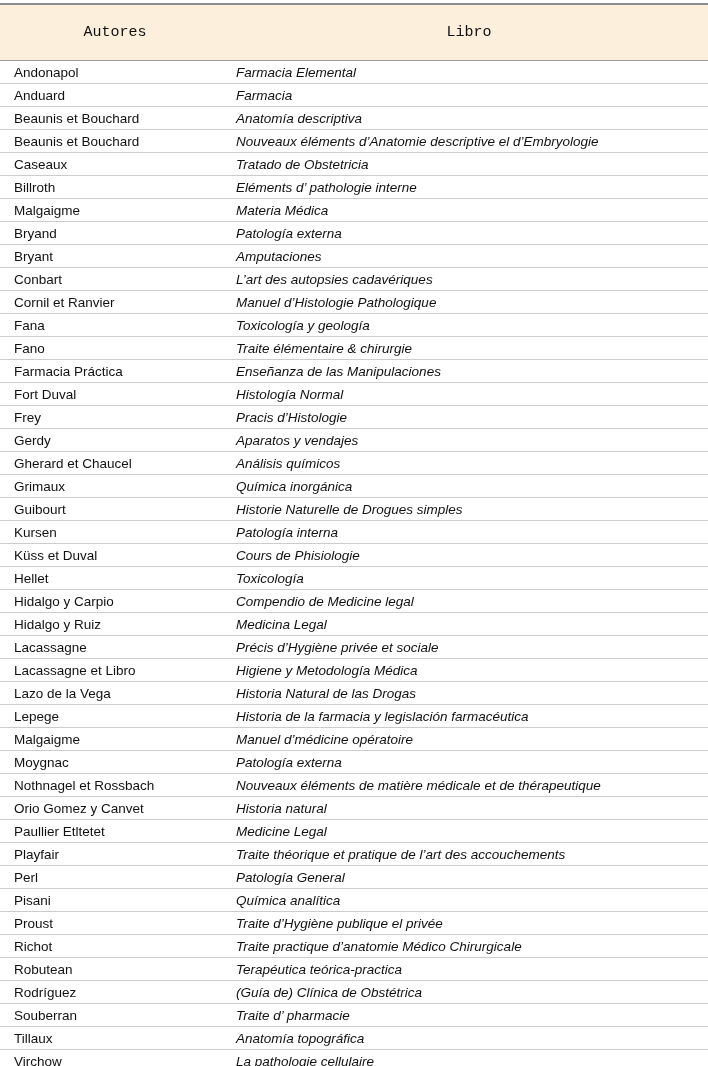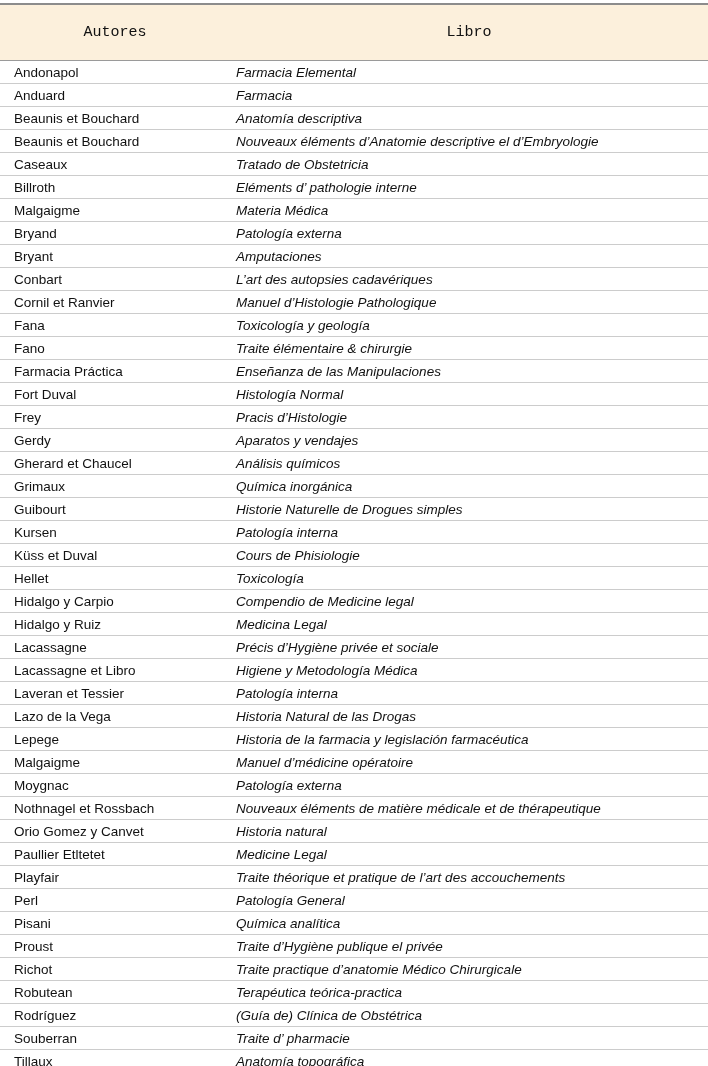--- a/index.html
+++ b/index.html
@@ -172,24 +172,20 @@
         </tr>
         <tr>
           <td class="col-autor">Lacassagne</td>
           <td class="col-libro">Précis d’Hygiène privée et sociale</td>
         </tr>
         <tr>
           <td class="col-autor">Lacassagne et Libro</td>
           <td class="col-libro">Higiene y Metodología Médica</td>
         </tr>
         <tr>
-          <td class="col-autor">Laveran et Tessier</td>
-          <td class="col-libro">Patología interna</td>
-        </tr>
-        <tr>
           <td class="col-autor">Lazo de la Vega</td>
           <td class="col-libro">Historia Natural de las Drogas</td>
         </tr>
         <tr>
           <td class="col-autor">Lepege</td>
           <td class="col-libro">Historia de la farmacia y legislación farmacéutica</td>
         </tr>
         <tr>
           <td class="col-autor">Malgaigme</td>
           <td class="col-libro">Manuel d’médicine opératoire</td>

